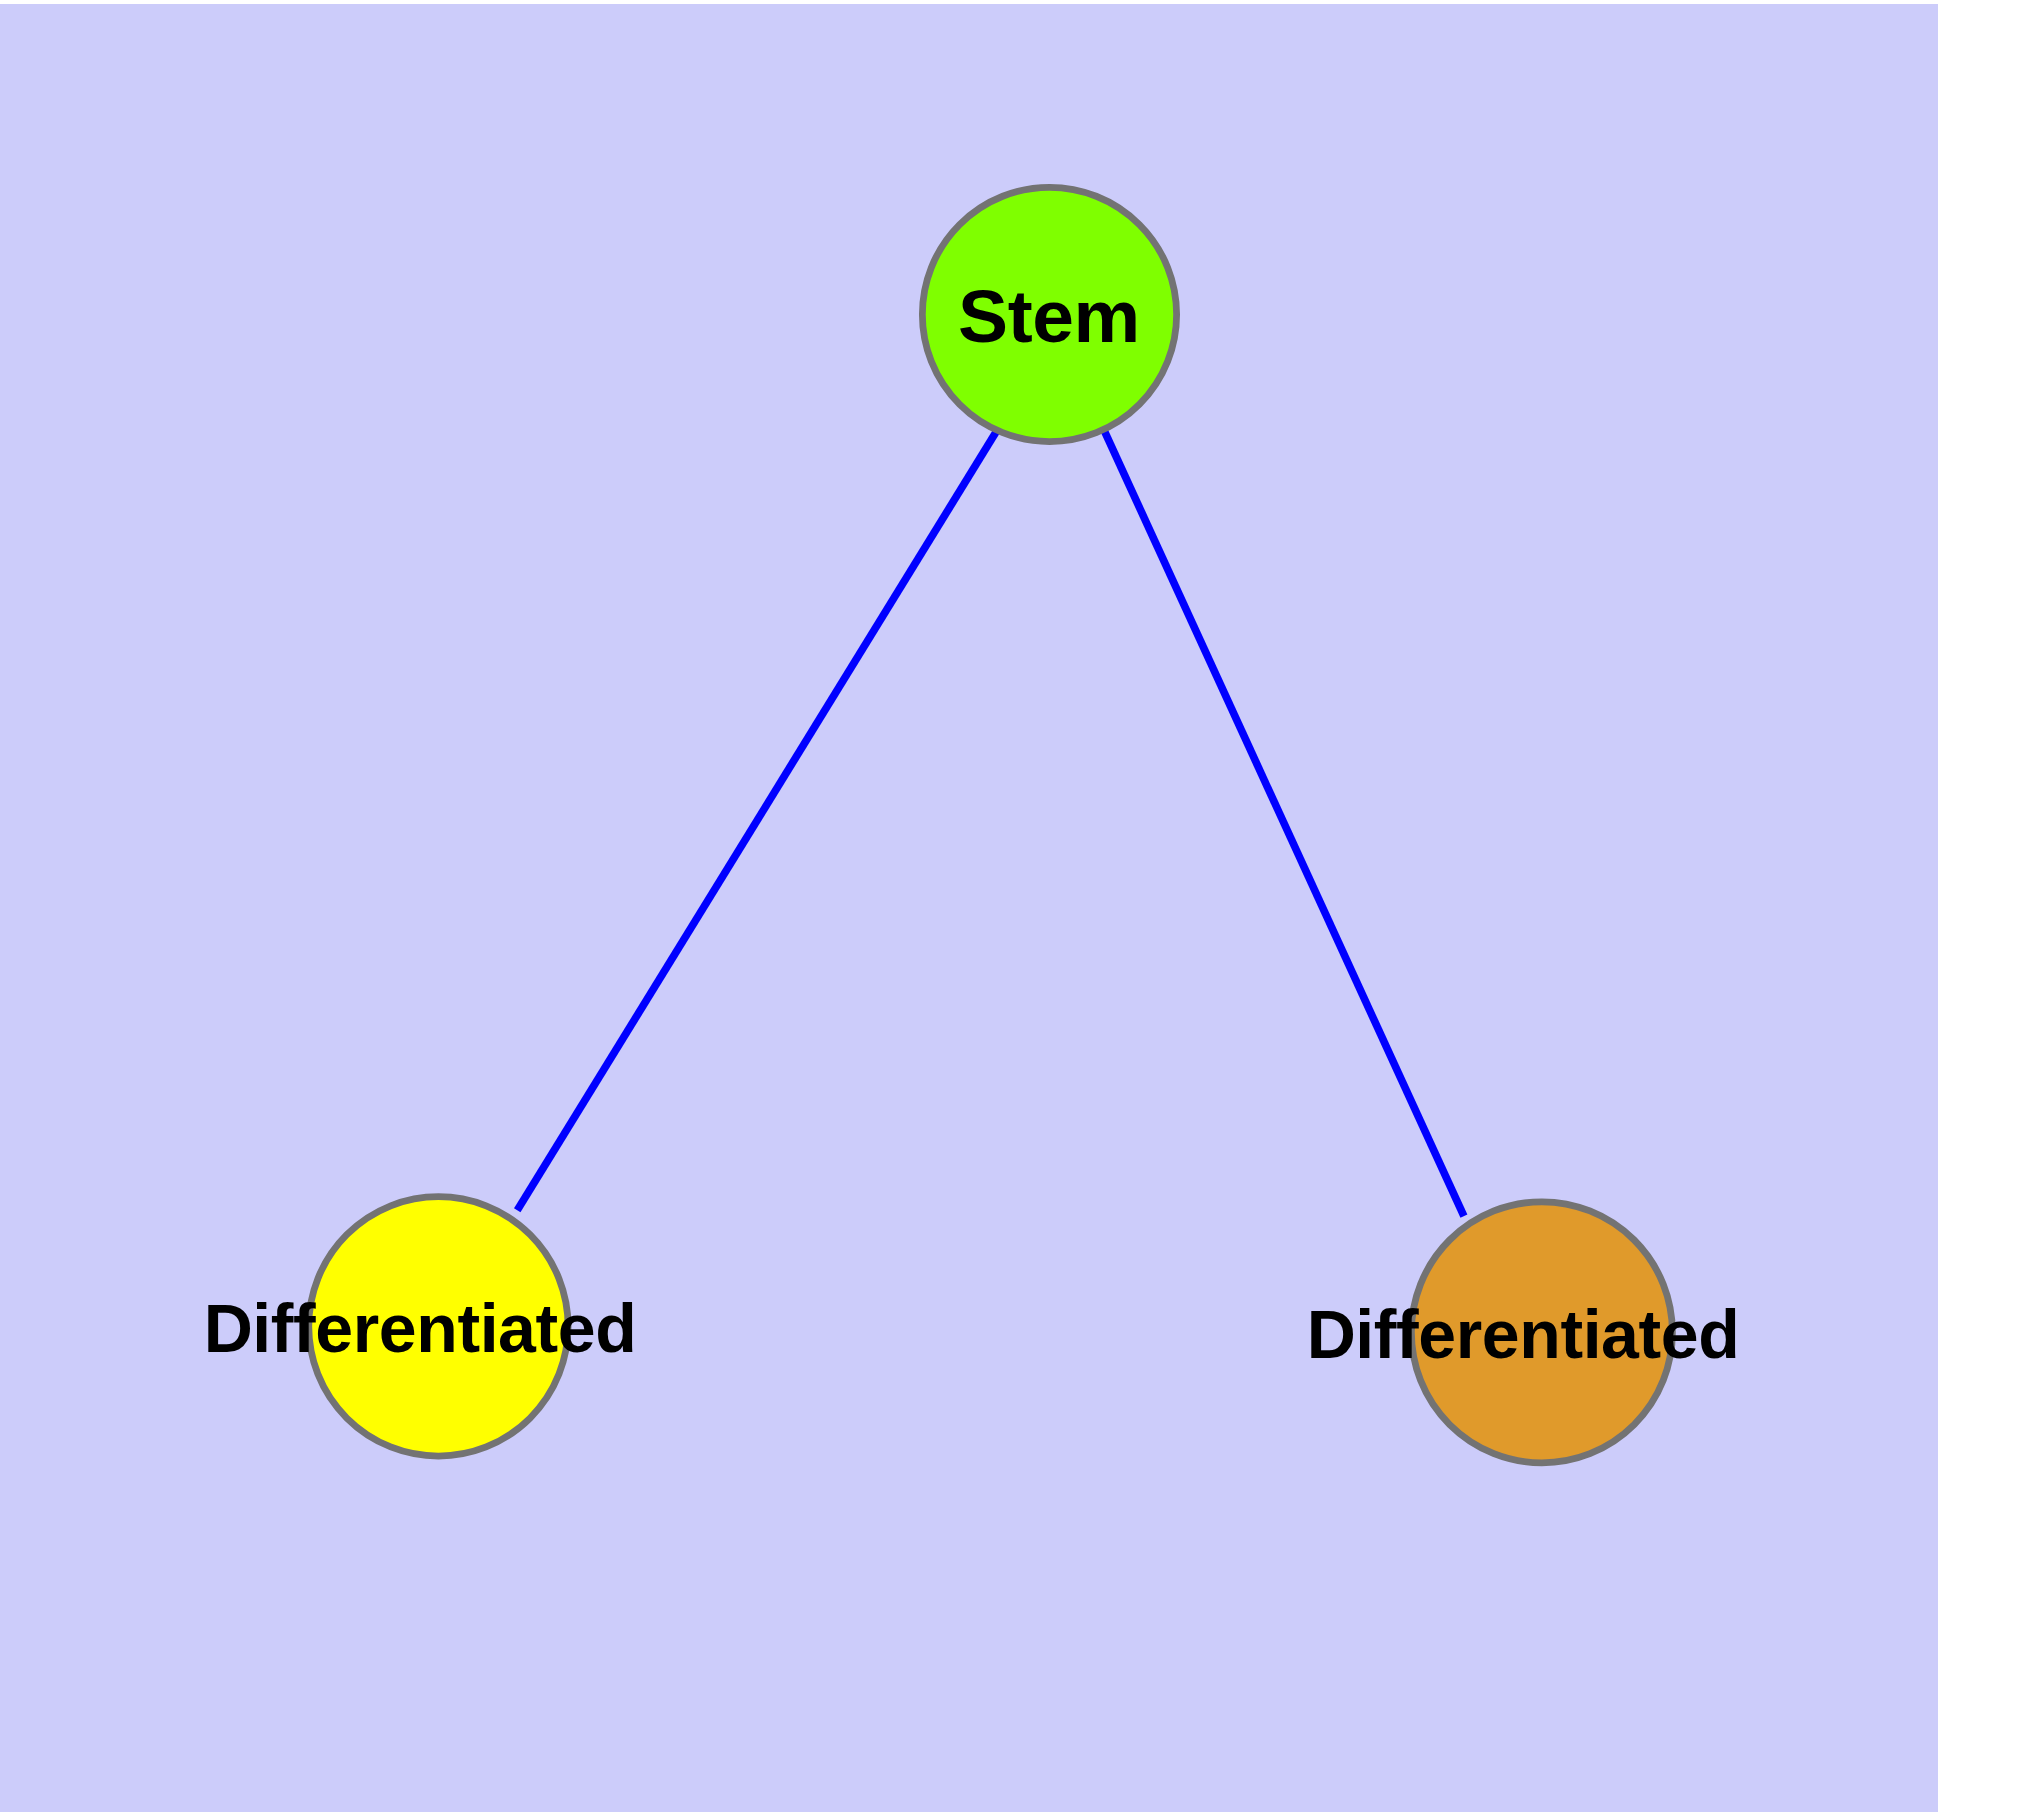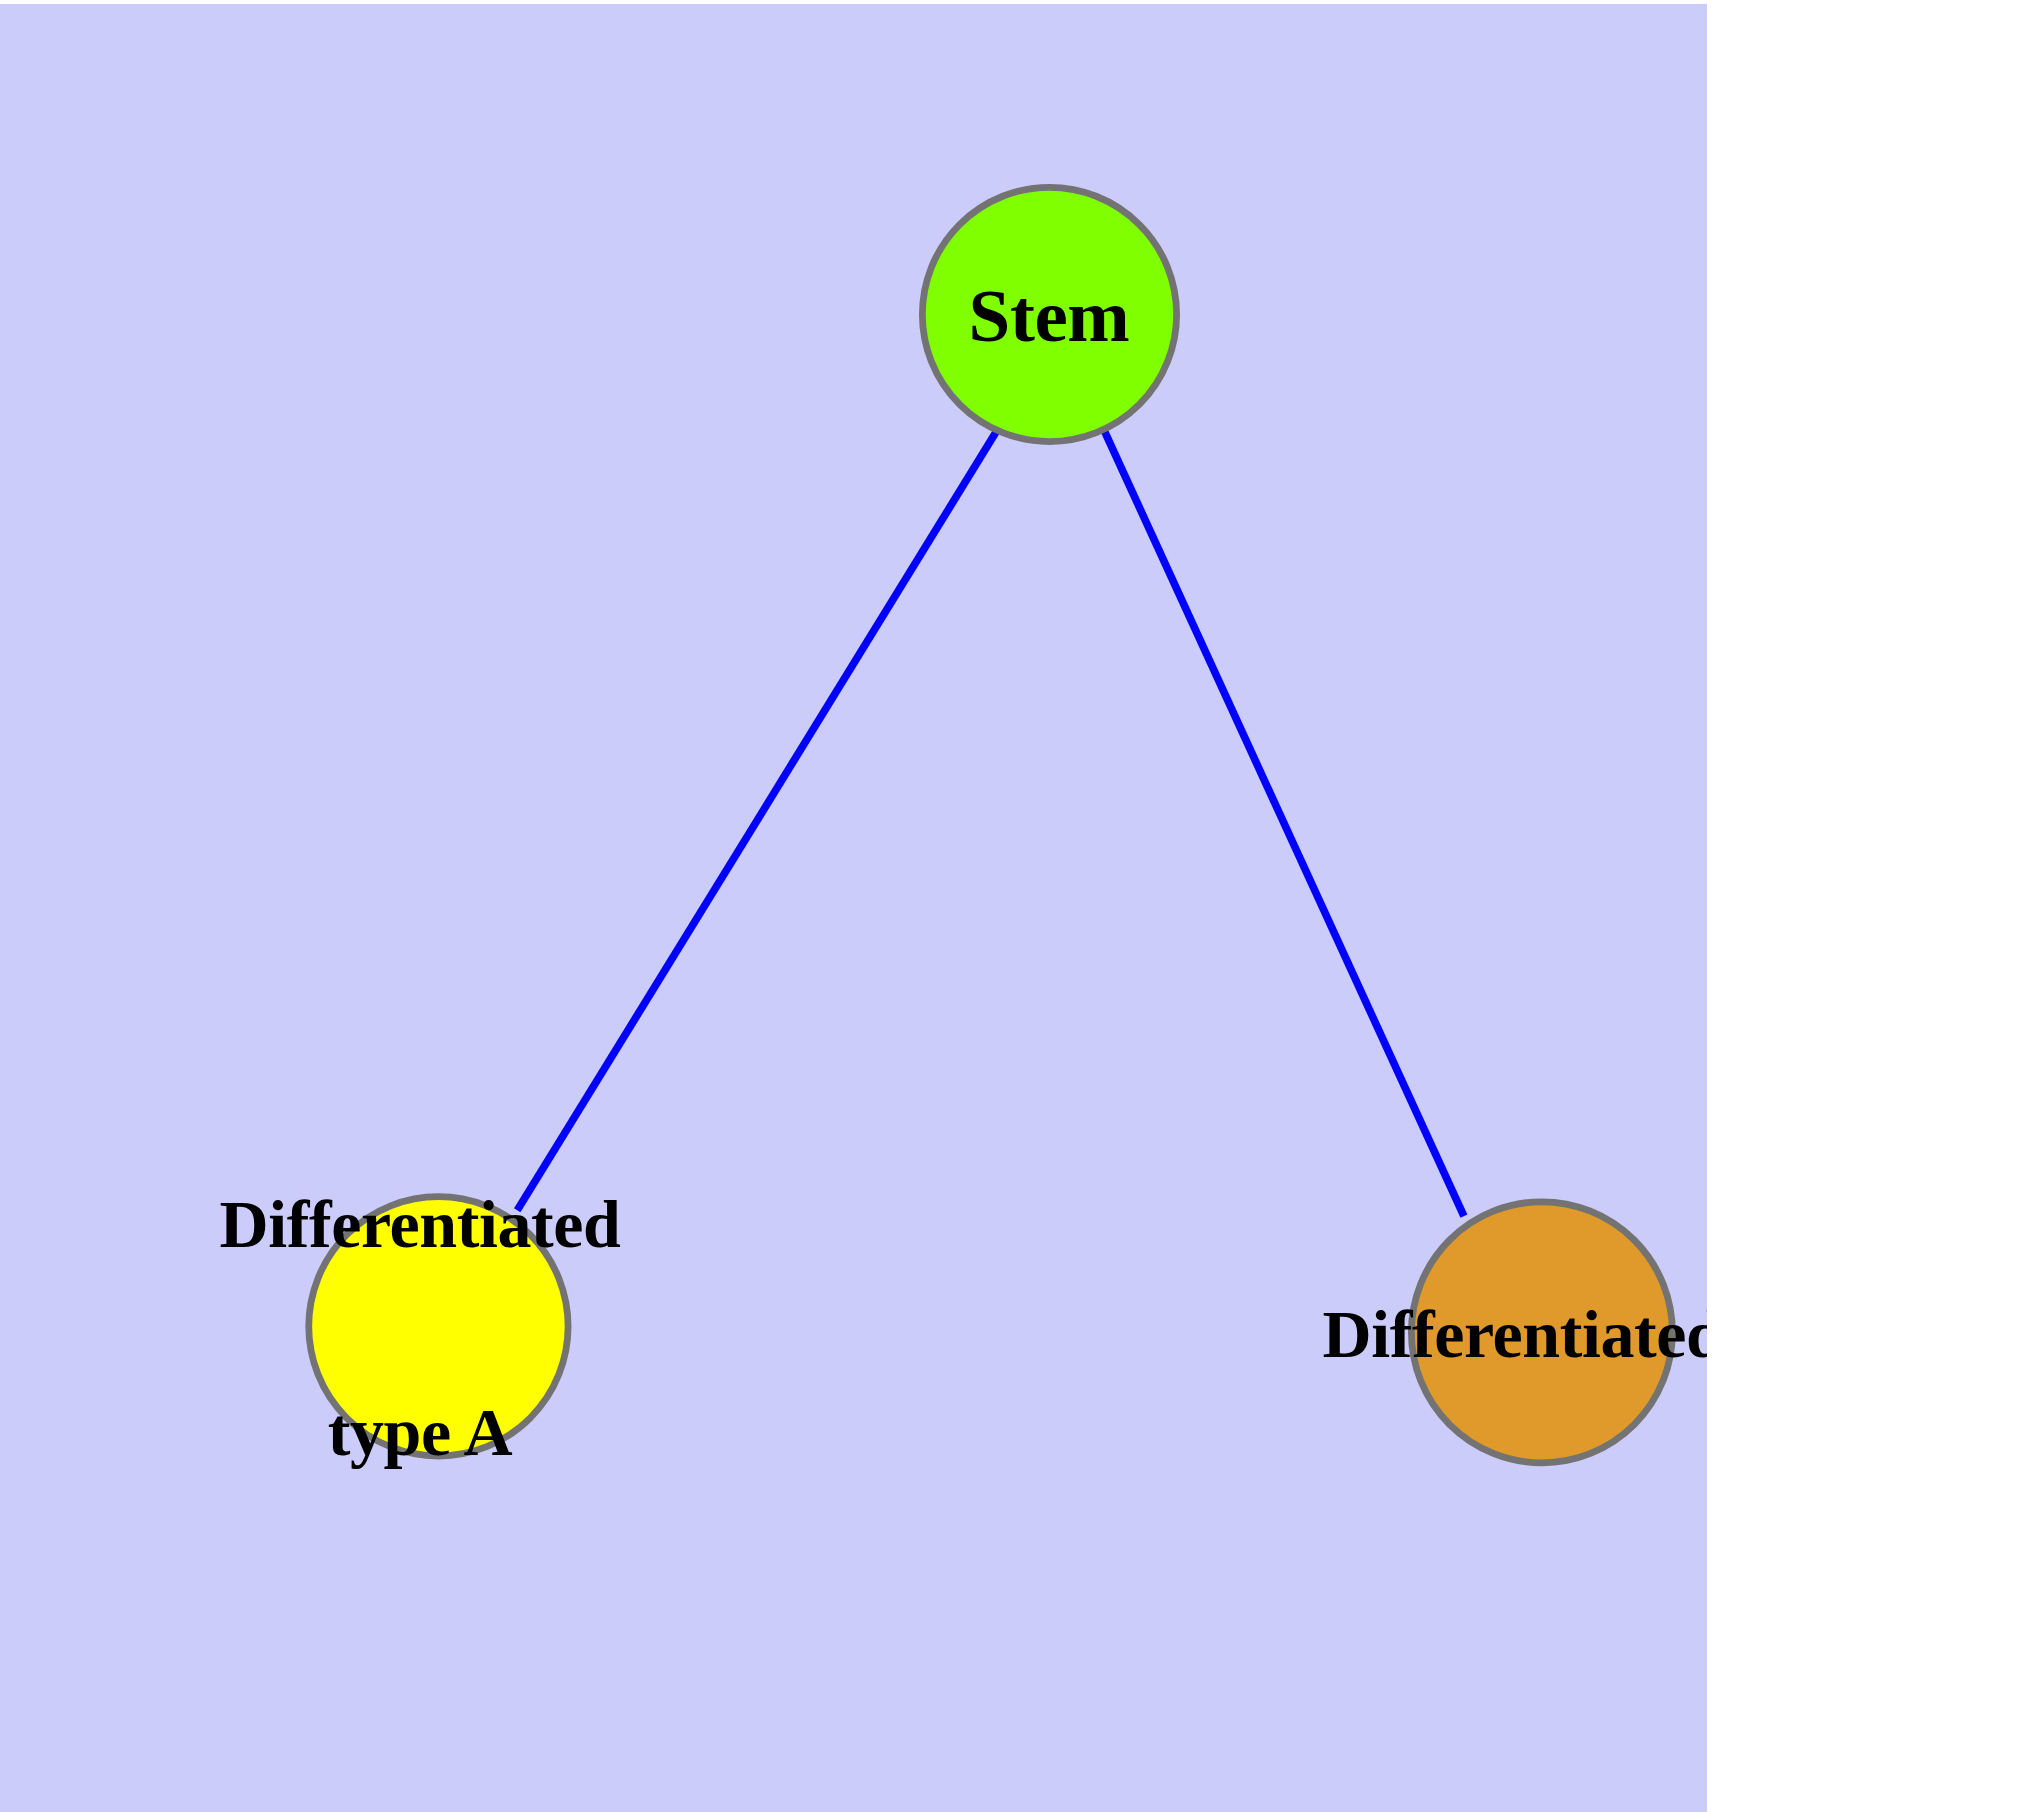--- a/index.html
+++ b/index.html
@@ -3,25 +3,25 @@
 <meta charset="utf-8">
 <title>Cell Differentiation Graph</title>
 <style>
   html, body {
     margin: 0;
     padding: 0;
     background: #ffffff;
   }
   #canvas {
     position: relative;
-    width: 1707px;
+    width: 1938px;
     height: 1812px;
     background: #ffffff;
     overflow: hidden;
-    font-family: Liberation Serif, serif;
+    font-family: Liberation Sans, sans-serif;
   }
   #plot-background {
     position: absolute;
     left: 0;
     top: 4.2px;
     width: 2021px;
     height: 1808px;
     background: #ccccfa;
   }
   #graph-svg {
@@ -67,21 +67,20 @@
       <circle cx="1238" cy="371" r="150" fill="#7fff00" stroke="#737373" stroke-width="8"></circle>
       <circle cx="517" cy="1565" r="153" fill="#ffff00" stroke="#737373" stroke-width="8"></circle>
       <circle cx="1819" cy="1572" r="154" fill="#e09a2b" stroke="#737373" stroke-width="8"></circle>
     </g>
   </svg>
 
   <div class="node-label single" style="left:1049px; top:316px;">Stem</div>
 
   <div class="node-label multi" style="left:420px; top:1328px;">
     <div>Differentiated</div>
-    <div>type A</div>
   </div>
 
   <div class="node-label multi" style="left:1523px; top:1334px;">
     <div>Differentiated</div>
   </div>
 
 </div>
 
 
 </body></html>

